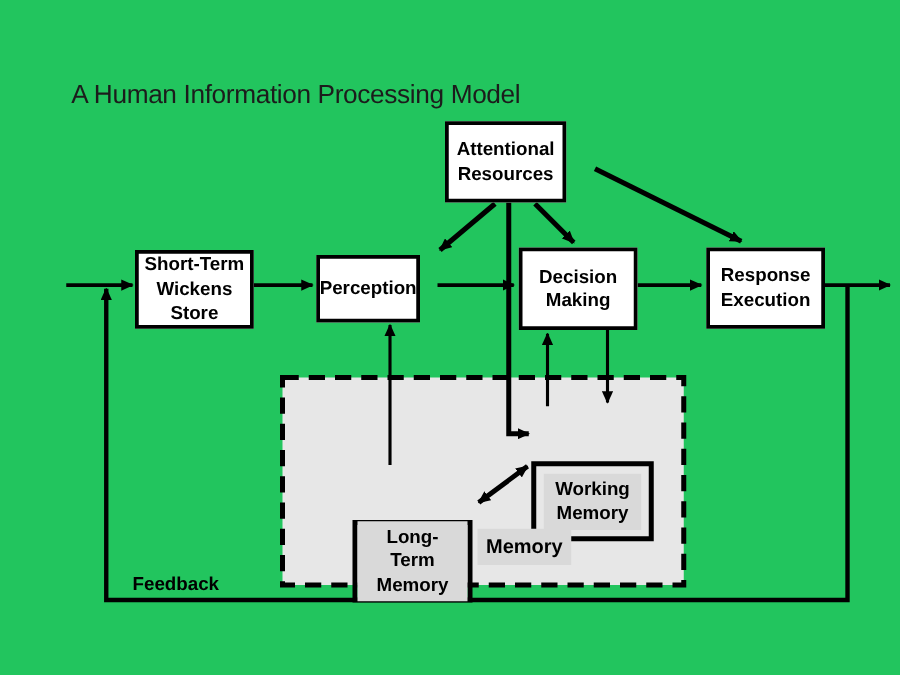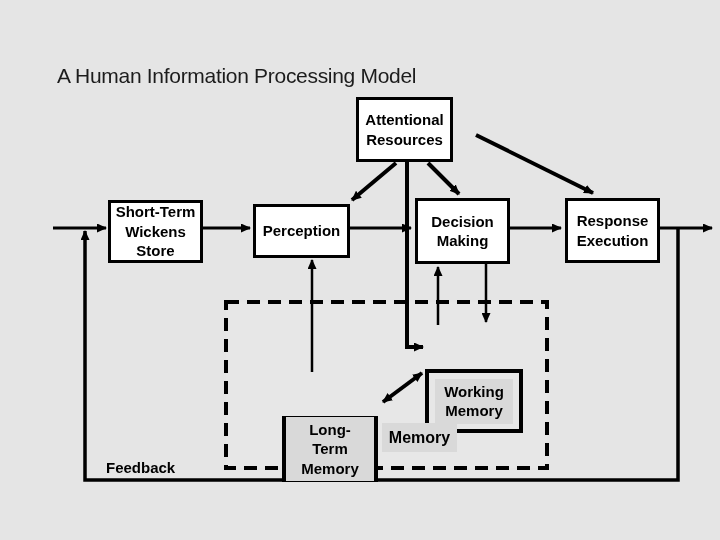--- a/index.html
+++ b/index.html
@@ -1,17 +1,17 @@
 <!DOCTYPE html>
 <html><head>
 <meta charset="utf-8">
 <style>
   html,body{margin:0;padding:0;background:#fff;}
   #stage{
-    position:relative;width:720px;height:540px;background:#e5e5e5;overflow:hidden;
+    position:relative;width:720px;height:540px;background:#22c55e;overflow:hidden;
     font-family:"Liberation Sans", sans-serif;color:#000;
   }
   #title{
     position:absolute;left:57px;top:64px;display:flex;align-items:baseline;gap:9px;
     white-space:nowrap;z-index:3;color:#1c1c1c;
   }
   #title .main{font-size:21px;font-weight:400;letter-spacing:-0.3px;}
   #title .suffix{font-size:14px;font-weight:400;letter-spacing:-0.2px;}
   svg.wires{position:absolute;left:0;top:0;z-index:1;}
   .box{
@@ -72,21 +72,21 @@
     <path d="M383,402 L422,373" fill="none" stroke="#000" stroke-width="4" marker-start="url(#ahr)" marker-end="url(#ah)"></path>
   </svg>
 
   <div class="box" style="left:356px;top:97px;width:97px;height:65px;">Attentional
 Resources</div>
 
   <div class="box" style="left:108px;top:200px;width:95px;height:63px;">Short-Term
 Wickens
 Store</div>
 
-  <div class="box" style="left:253px;top:204px;width:97px;height:54px;">Perception</div>
+  <div class="box" style="left:253px;top:204px;width:83px;height:54px;">Perception</div>
 
   <div class="box" style="left:415px;top:198px;width:95px;height:66px;">Decision
 Making</div>
 
   <div class="box" style="left:565px;top:198px;width:95px;height:65px;">Response
 Execution</div>
 
   <div class="box membox" style="left:425px;top:325px;width:98px;height:64px;">
     <span class="innerlabel">Working
 Memory</span>

